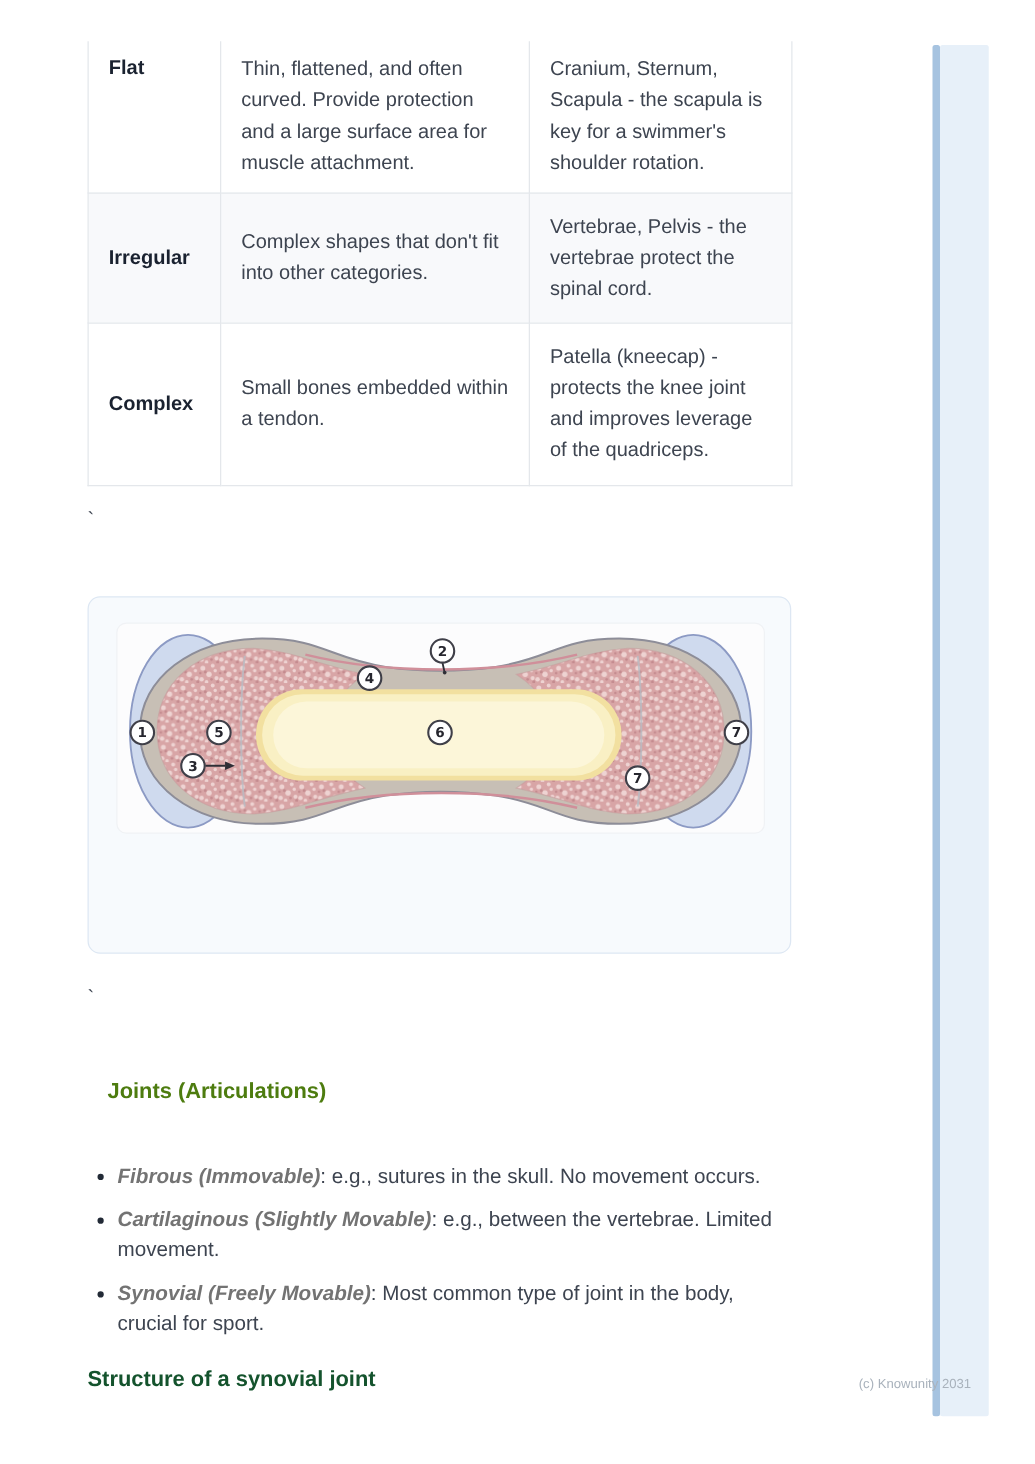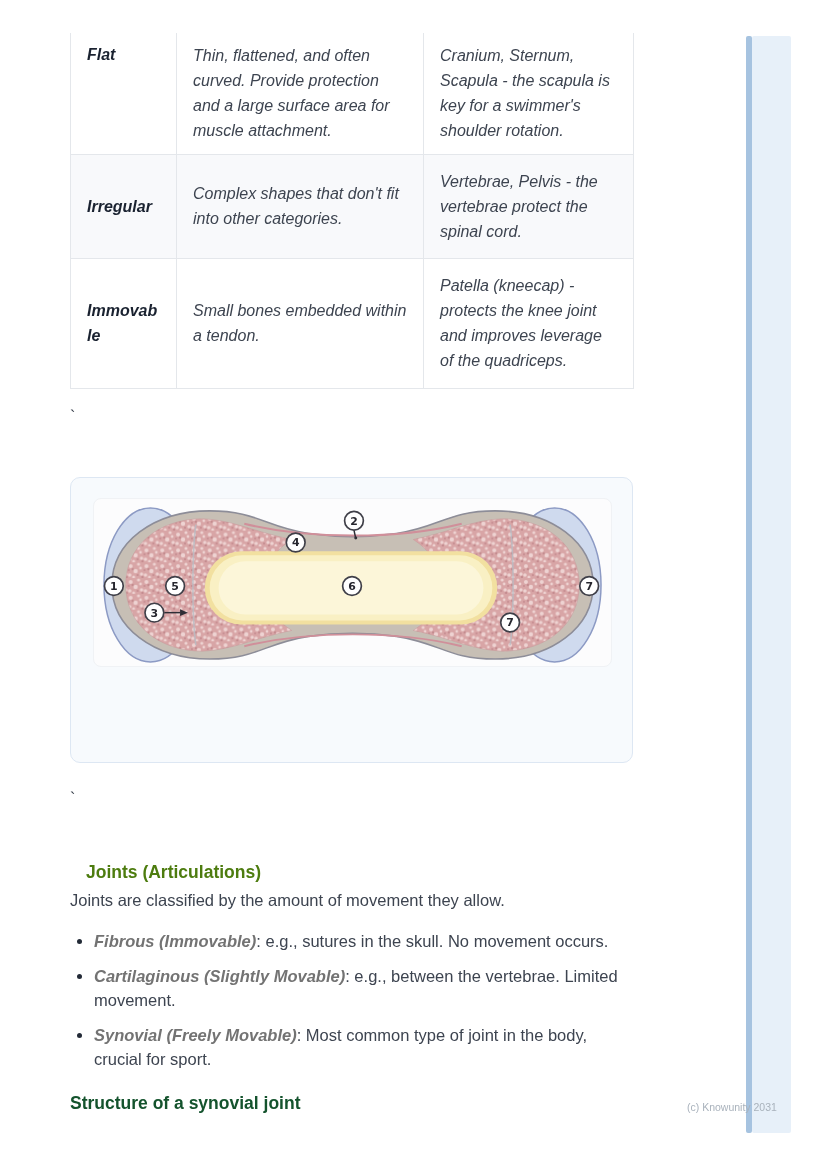--- a/index.html
+++ b/index.html
@@ -9,21 +9,21 @@
   }
 
   
   .bones-table{
     position:absolute;left:70px;top:33px;width:563px;
     border-collapse:collapse;table-layout:fixed;
     font-size:16px;line-height:25px;
   }
   .bones-table td{
     border:1px solid #e4e7eb;padding:10px 16px;vertical-align:middle;
-    color:#3d4450;word-wrap:break-word;font-style:italic;
+    color:#3d4450;word-wrap:break-word;
   }
   .bones-table tr:first-child td{border-top:none;}
   .bones-table td.cell-label{font-weight:700;color:#1a2230;}
   .bones-table tr.row-flat{height:121px;}
   .bones-table tr.row-flat td.cell-label{vertical-align:top;padding-top:9px;}
   .bones-table tr.row-irregular{height:104px;background:#f8f9fb;}
   .bones-table tr.row-sesamoid{height:130px;}
 
   
   .tick{position:absolute;left:70px;font-size:16px;color:#39404d;}
@@ -84,21 +84,21 @@
         <td class="cell-label">Flat</td>
         <td>Thin, flattened, and often curved. Provide protection and a large surface area for muscle attachment.</td>
         <td>Cranium, Sternum, Scapula - the scapula is key for a swimmer's shoulder rotation.</td>
       </tr>
       <tr class="row-irregular">
         <td class="cell-label">Irregular</td>
         <td>Complex shapes that don't fit into other categories.</td>
         <td>Vertebrae, Pelvis - the vertebrae protect the spinal cord.</td>
       </tr>
       <tr class="row-sesamoid">
-        <td class="cell-label">Immovable</td>
+        <td class="cell-label">Complex</td>
         <td>Small bones embedded within a tendon.</td>
         <td>Patella (kneecap) - protects the knee joint and improves leverage of the quadriceps.</td>
       </tr>
     </tbody>
   </table>
 
   <span class="tick tick-1">`</span>
 
   <div class="figure-card">
     <div class="figure-panel">
@@ -181,21 +181,20 @@
           <circle cx="419" cy="125" r="9.5" fill="#ffffff" stroke="#3f3f48" stroke-width="1.7"></circle>
           <text class="marker-num" x="419" y="129" text-anchor="middle">7</text>
         </g>
       </svg>
     </div>
   </div>
 
   <span class="tick tick-2">`</span>
 
   <h3 class="h-joints">Joints (Articulations)</h3>
-  <p class="p-joints">Joints are classified by the amount of movement they allow.</p>
 
   <ul class="joint-list">
     <li>
       <span class="joint-term">Fibrous (Immovable)</span><span>: e.g., sutures in the skull. No movement occurs.</span>
     </li>
     <li>
       <span class="joint-term">Cartilaginous (Slightly Movable)</span><span>: e.g., between the vertebrae. Limited movement.</span>
     </li>
     <li>
       <span class="joint-term">Synovial (Freely Movable)</span><span>: Most common type of joint in the body, crucial for sport.</span>

